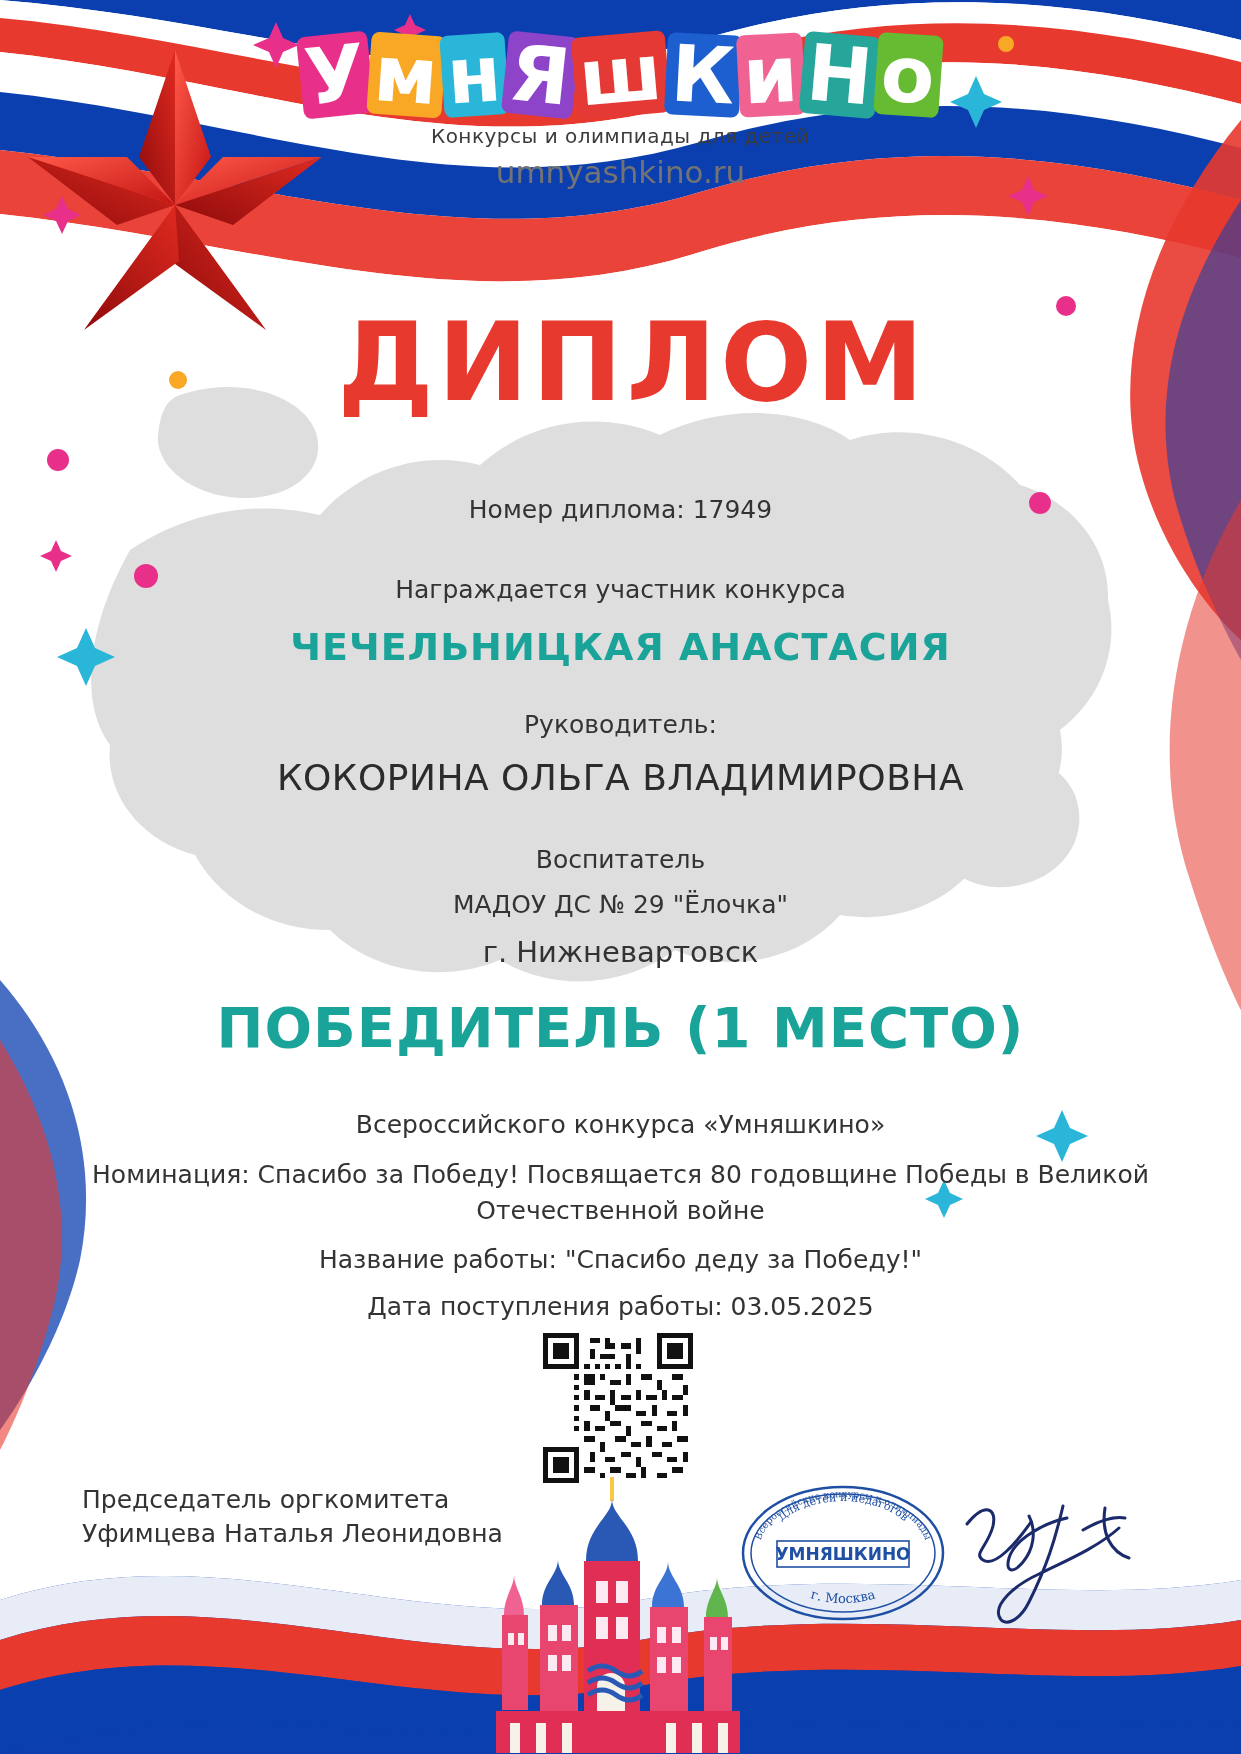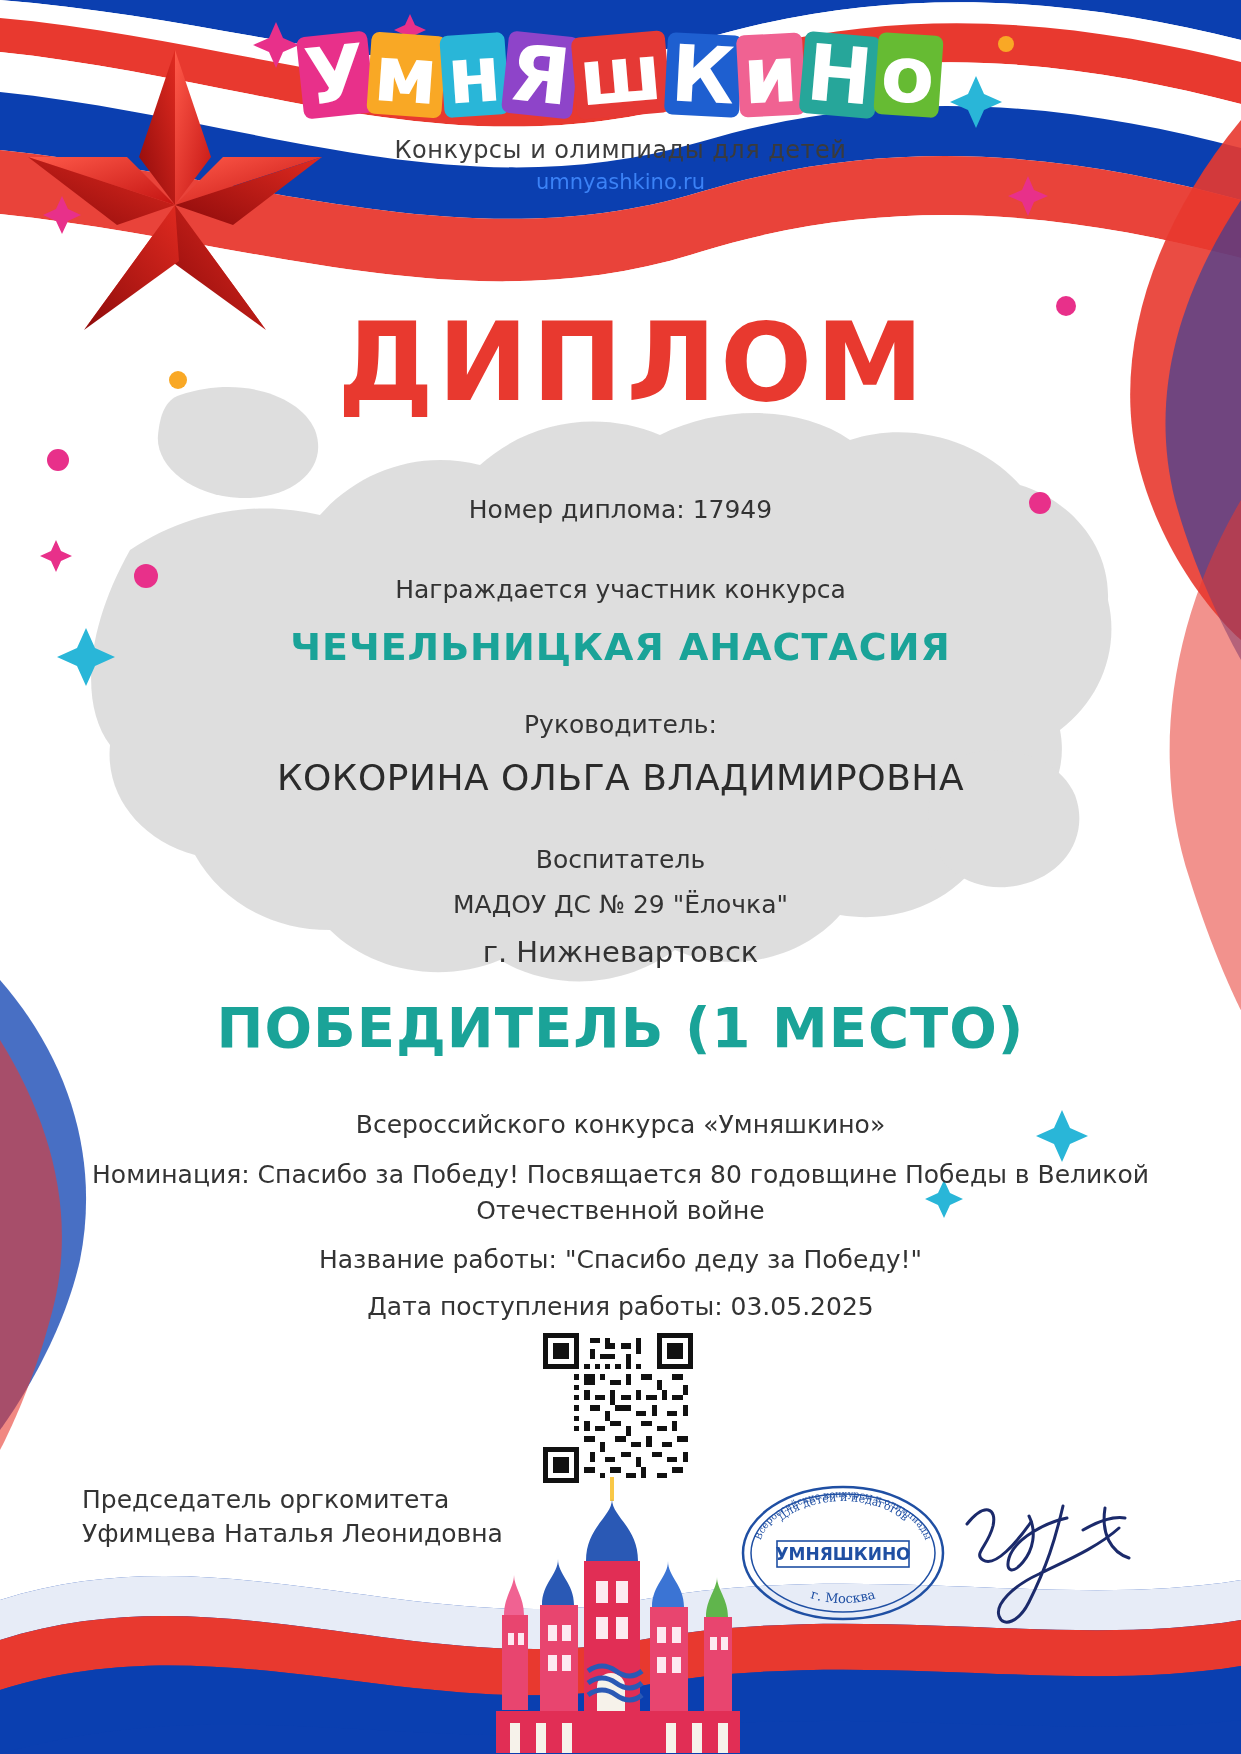--- a/index.html
+++ b/index.html
@@ -85,29 +85,29 @@
   .lw1 { background: #f9a825; transform: rotate(4deg); }
   .lw2 { background: #29b6d8; transform: rotate(-4deg); }
   .lw3 { background: #8e44c9; transform: rotate(6deg); }
   .lw4 { background: #e53935; transform: rotate(-5deg); }
   .lw5 { background: #1e5fd0; transform: rotate(3deg); }
   .lw6 { background: #f06292; transform: rotate(-3deg); }
   .lw7 { background: #26a69a; transform: rotate(5deg); }
   .lw9 { background: #66bb33; transform: rotate(4deg); }
 
   .tagline {
-    margin-top: 20px;
-    font-size: 24px;
+    margin-top: 8px;
+    font-size: 20px;
     color: #3b3b3b;
     letter-spacing: 0.5px;
   }
   .site {
     margin-top: 6px;
-    font-size: 21px;
-    color: #3b82f6;
+    font-size: 31px;
+    color: #737373;
   }
 
   .diploma-title {
     position: absolute;
     top: 300px;
     left: 12px;
     width: 1241px;
     text-align: center;
     font-size: 108px;
     font-weight: bold;

